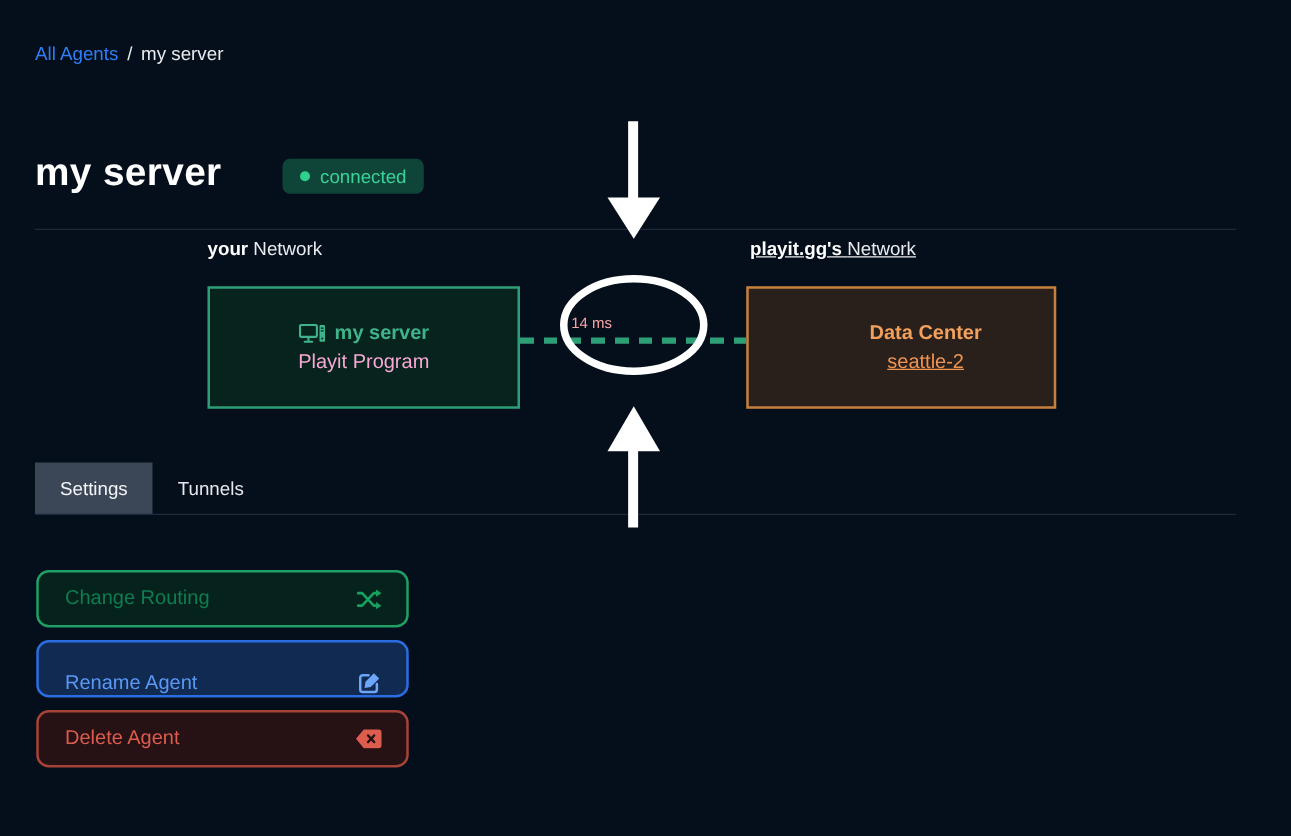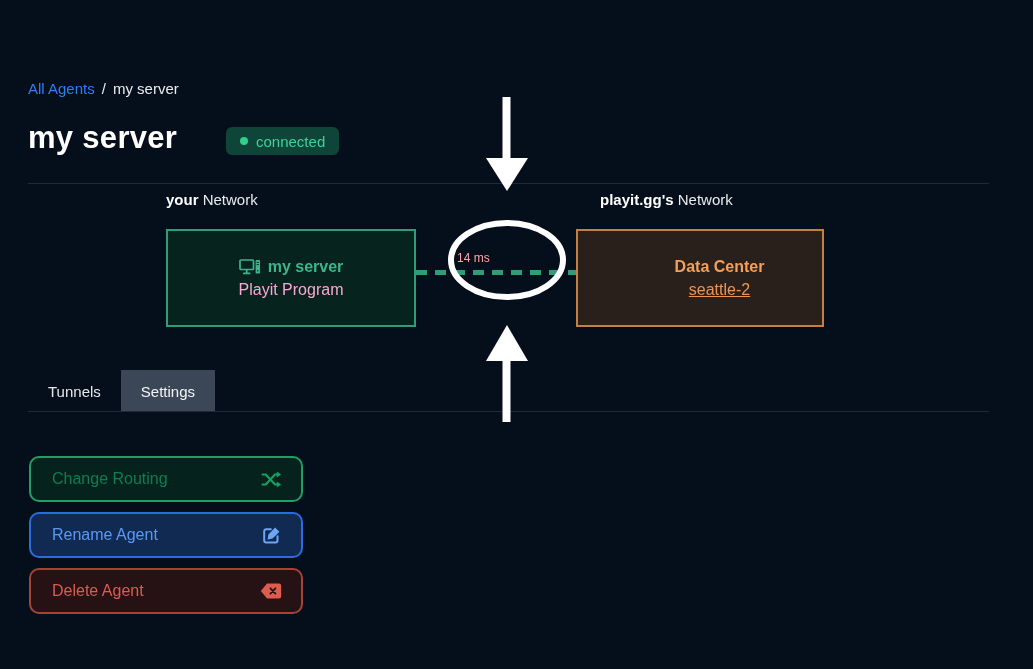--- a/index.html
+++ b/index.html
@@ -9,21 +9,21 @@
     position: relative;
     width: 1033px;
     height: 669px;
     background: #050e1b;
     overflow: hidden;
     color: #e9ecef;
   }
   
   .breadcrumb {
     position: absolute; left: 28px; top: 35px;
-    font-size: 15px; display: flex; gap: 7px; align-items: baseline; margin-top: 45px;
+    font-size: 15px; display: flex; gap: 7px; align-items: baseline;
   }
   .breadcrumb a { color: #2e7ef5; text-decoration: none; cursor: pointer; }
   .breadcrumb .sep, .breadcrumb .current { color: #e9ecef; }
   
   .title {
     position: absolute; left: 28px; top: 120px;
     font-size: 31px; font-weight: 700; color: #ffffff; letter-spacing: 0.3px;
   }
   .status-badge {
     position: absolute; left: 190px; top: 127px; height: 28px;
@@ -34,32 +34,32 @@
   .status-dot { width: 8px; height: 8px; border-radius: 50%; background: #2fd08c; }
   .divider {
     position: absolute; left: 28px; width: 961px; height: 1px; background: #1e2a3a;
   }
   .divider-1 { top: 183px; }
   .divider-2 { top: 411px; }
   
   .net-label { position: absolute; top: 191px; font-size: 15px; color: #e9ecef; }
   .net-label b { color: #ffffff; }
   .net-label-left { left: 166px; }
-  .net-label-right { left: 600px; }
+  .net-label-right { left: 600px; text-decoration: underline; }
   .net-box {
     position: absolute; top: 229px; height: 98px;
     display: flex; flex-direction: column; align-items: center; justify-content: center;
     gap: 5px; font-size: 16px;
   }
   .net-box-left {
     left: 166px; width: 250px;
     border: 2px solid #2e9e76; background: #06231e; color: #3fb48b;
   }
   .net-box-right {
-    left: 576px; width: 248px;
+    left: 597px; width: 248px;
     border: 2px solid #c5803f; background: #2a201b; color: #f2a05c; padding-left: 39px;
   }
   .net-box .line1 { font-weight: 700; display: flex; align-items: center; gap: 7px; }
   .net-box-left .line2 { color: #f9a8d4; }
   .net-box-right .line2 { color: #ef9350; text-decoration: underline; }
   .dash-line {
     position: absolute; left: 416px; top: 270px; width: 184px; height: 5px;
     background: repeating-linear-gradient(90deg, #2e9e76 0 11px, transparent 11px 19px);
   }
   .latency {
@@ -72,27 +72,27 @@
   }
   
   .tabs { position: absolute; left: 28px; top: 370px; height: 42px; display: flex; }
   .tab {
     height: 42px; display: flex; align-items: center; padding: 0 20px;
     font-size: 15px; color: #e6e9ec; cursor: pointer;
   }
   .tab.active { background: #3b4756; color: #f2f4f6; }
   
   .action-btn {
-    position: absolute; left: 29px; width: 274px; height: 46px;
+    position: absolute; left: 29px; width: 298px; height: 46px;
     border-radius: 10px; display: flex; align-items: center; justify-content: space-between;
     padding: 0 19px 0 21px; font-size: 16px; cursor: pointer; border-style: solid; border-width: 2px;
   }
   .btn-routing { top: 456px; background: #05231c; border-color: #1f9f66; color: #0e7d52; }
   .btn-routing .btn-icon { color: #17a05f; }
-  .btn-rename  { top: 512px; background: #112a52; border-color: #2b6ce0; color: #5b98f5; }
+  .btn-rename  { top: 512px; background: #112a52; border-color: #2b6ce0; color: #5b98f5; align-items: flex-end; }
   .btn-rename .btn-icon { color: #6da6f8; }
   .btn-delete  { top: 568px; background: #261114; border-color: #a64238; color: #dc5c4d; gap: 16px; }
   .btn-delete .btn-icon { color: #dc5c4d; }
   .btn-icon { display: inline-flex; }
   .box-icon { display: inline-flex; color: #3fb48b; }
 </style>
 </head>
 <body>
 
 <div class="page">
@@ -139,22 +139,22 @@
     <b>playit.gg's</b>
     <span>Network</span>
   </div>
 
   <div class="net-box net-box-right">
     <span class="line1">Data Center</span>
     <span class="line2">seattle-2</span>
   </div>
 
   <div class="tabs">
+    <div class="tab active">Settings</div>
     <div class="tab">Tunnels</div>
-    <div class="tab active">Settings</div>
   </div>
 
   <div class="divider divider-2"></div>
 
   <div class="action-btn btn-routing">
     <span>Change Routing</span>
     <span class="btn-icon">
       <svg width="21" height="17" viewBox="0 0 21 17" fill="none">
         <path d="M1.5 3.5h3.2l9.3 10h2.5" stroke="currentColor" stroke-width="2.1" stroke-linecap="round" stroke-linejoin="round"></path>
         <path d="M1.5 13.5h3.2l9.3-10h2.5" stroke="currentColor" stroke-width="2.1" stroke-linecap="round" stroke-linejoin="round"></path>

